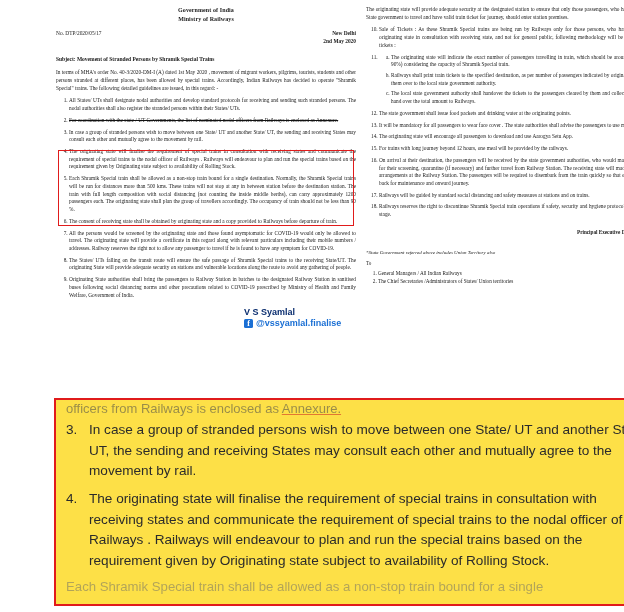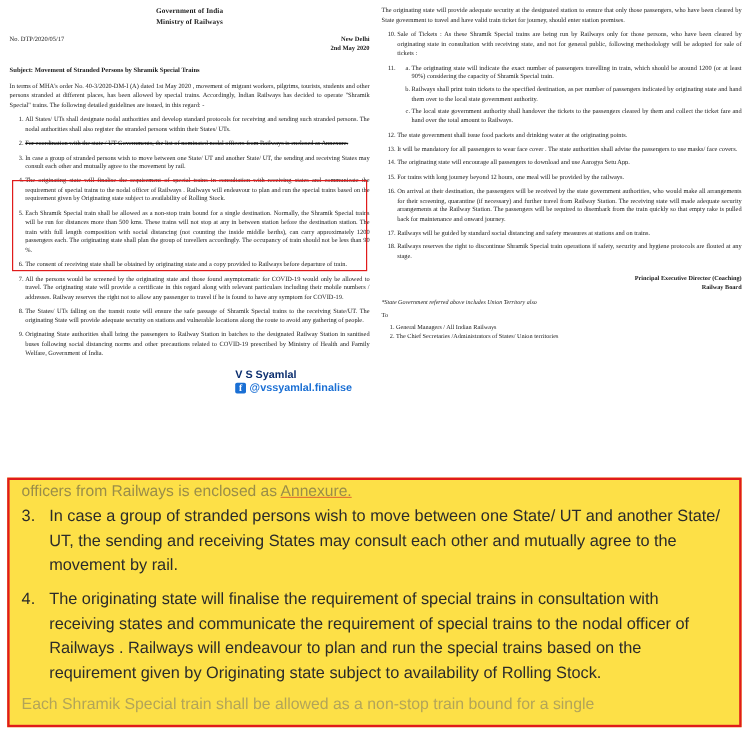--- a/index.html
+++ b/index.html
@@ -12,20 +12,21 @@
     height: 612px;
     position: relative;
     font-family: "Liberation Serif", serif;
     color: #1a1a1a;
     overflow: hidden;
   }
   .page {
     position: absolute;
     inset: 0;
     background: #ffffff;
+    margin-left: 48px;
   }
   
   .doc {
     position: absolute;
     left: 0;
     top: 0;
     width: 624px;
     height: 392px;
   }
   .col-left {

